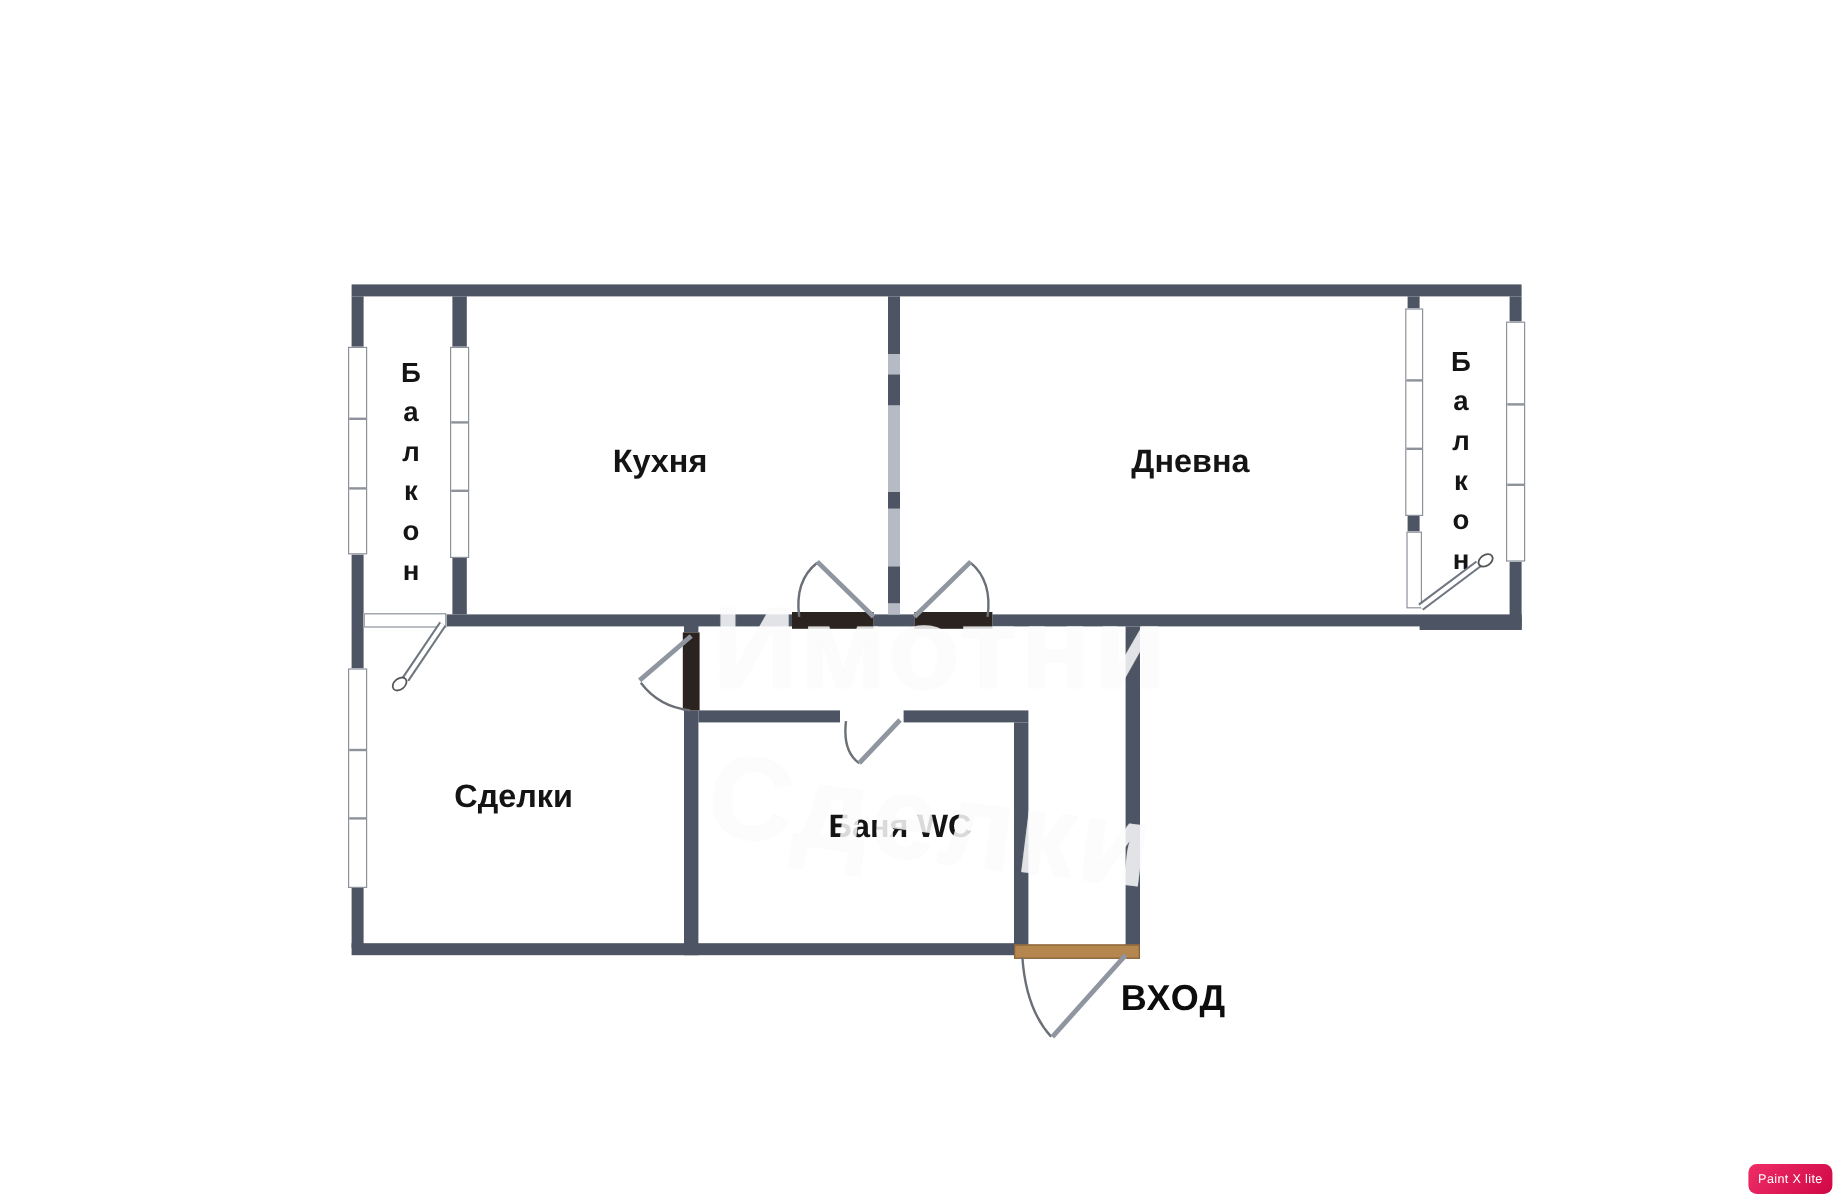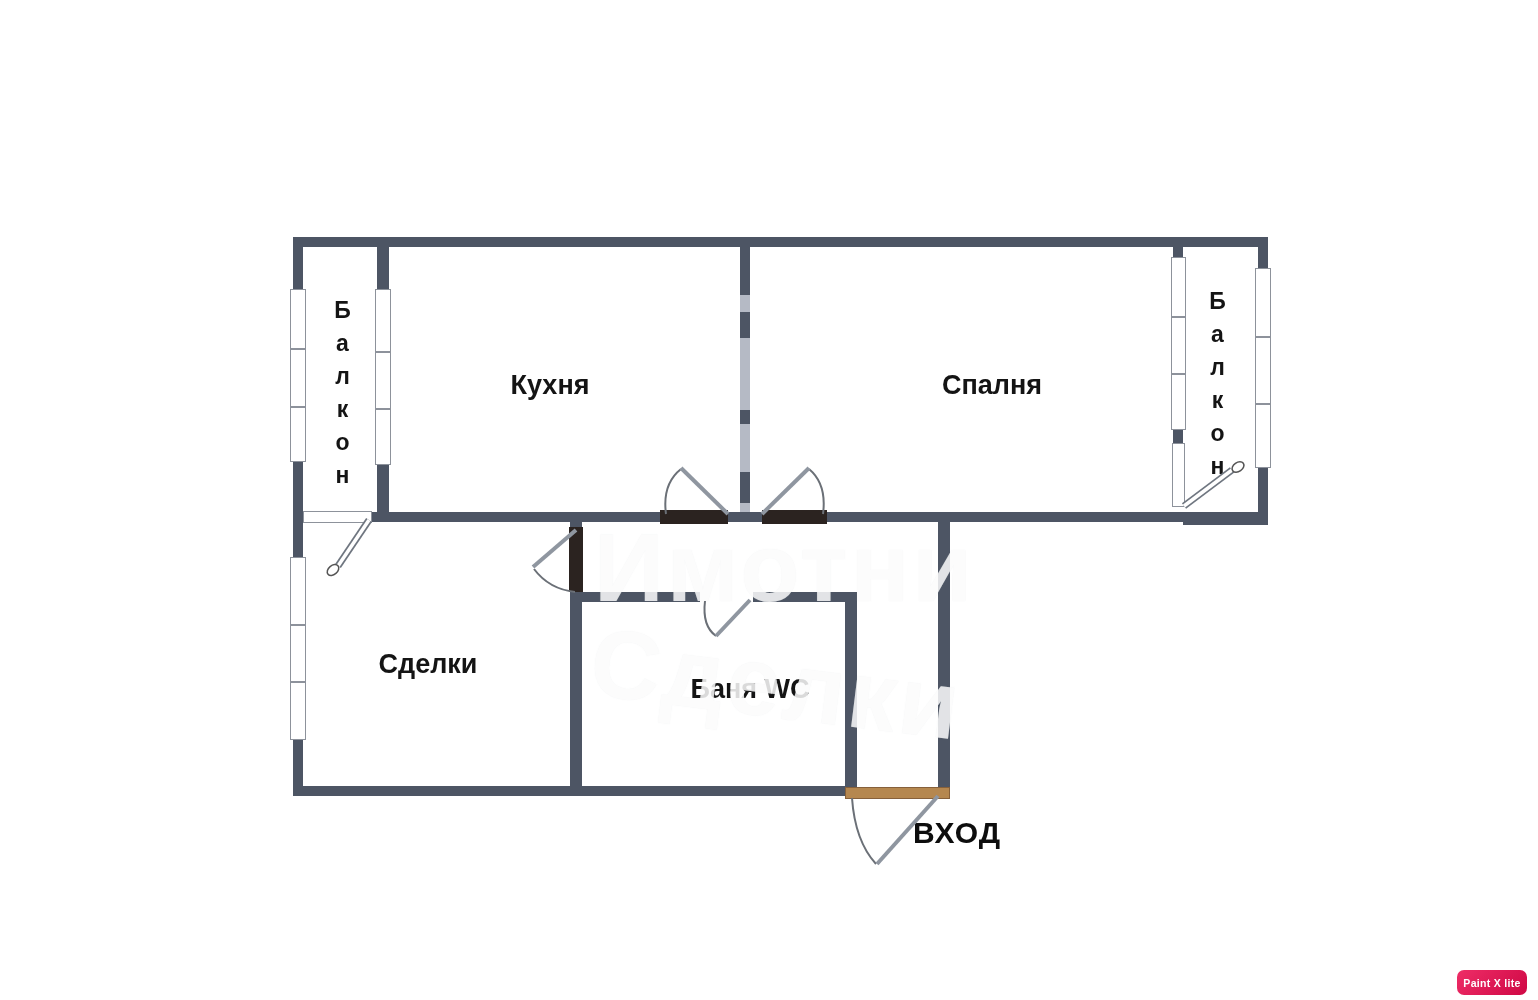--- a/index.html
+++ b/index.html
@@ -15,21 +15,21 @@
   .room-label{position:absolute;transform:translate(-50%,-50%);font-weight:bold;font-size:27px;color:#141414;white-space:nowrap;}
   .entry-label{position:absolute;transform:translate(-50%,-50%);font-weight:bold;font-size:30px;color:#0d0d0d;letter-spacing:1px;}
   .vtext{position:absolute;writing-mode:vertical-lr;text-orientation:upright;font-weight:bold;
          font-size:23px;color:#141414;letter-spacing:7px;transform:translateX(-50%);}
   .wm{position:absolute;color:rgba(255,255,255,0.78);font-weight:bold;font-size:97px;
       letter-spacing:3px;white-space:nowrap;z-index:30;pointer-events:none;
       text-shadow:0 0 1px rgba(210,212,216,0.35);}
   #wm2{transform:rotate(7deg);transform-origin:left top;}
   svg.overlay{position:absolute;left:0;top:0;z-index:20;}
   .badge{position:absolute;left:1457px;top:970px;width:70px;height:25px;border-radius:7px;
-         background:linear-gradient(135deg,#ee2d67,#cf0845);color:#fff;font-size:10.5px;font-weight:bold;
+         background:linear-gradient(135deg,#ee2d67,#cf0845);color:#fff;font-size:10.5px;font-weight:normal;
          display:flex;align-items:center;justify-content:center;z-index:40;letter-spacing:0.3px;}
 </style>
 </head>
 <body>
 
 <div id="canvas">
 
   <div class="wall" style="left:293px;top:237px;width:975px;height:10px"></div>
 
   <div class="wall" style="left:293px;top:247px;width:10px;height:42px"></div>
@@ -131,25 +131,25 @@
     </g>
 
     <g>
       <line x1="1184" y1="506" x2="1232" y2="470" stroke="#6f7680" stroke-width="7"></line>
       <line x1="1184" y1="506" x2="1232" y2="470" stroke="#ffffff" stroke-width="3.5"></line>
       <ellipse cx="1238" cy="467" rx="6.5" ry="4.5" transform="rotate(-35 1238 467)" fill="#fff" stroke="#555" stroke-width="1.5"></ellipse>
     </g>
   </svg>
 
   <div class="room-label" style="left:550px;top:385px">Кухня</div>
-  <div class="room-label" style="left:992px;top:385px">Спалня</div>
+  <div class="room-label" style="left:992px;top:385px">Дневна</div>
   <div class="room-label" style="left:428px;top:664px">Сделки</div>
   <div class="room-label" style="left:750px;top:689px">Баня WC</div>
-  <div class="entry-label" style="left:957px;top:833px">ВХОД</div>
+  <div class="entry-label" style="left:978px;top:833px">ВХОД</div>
   <div class="vtext" style="left:342px;top:297px">Балкон</div>
   <div class="vtext" style="left:1217px;top:288px">Балкон</div>
 
-  <div class="wm" id="wm1" style="left:594px;top:512px">Имотни</div>
+  <div class="wm" id="wm1" style="left:594px;top:484px">Имотни</div>
   <div class="wm" id="wm2" style="left:598px;top:606px">Сделки</div>
 
   <div class="badge">Paint X lite</div>
 
 </div>
 
 </body></html>

